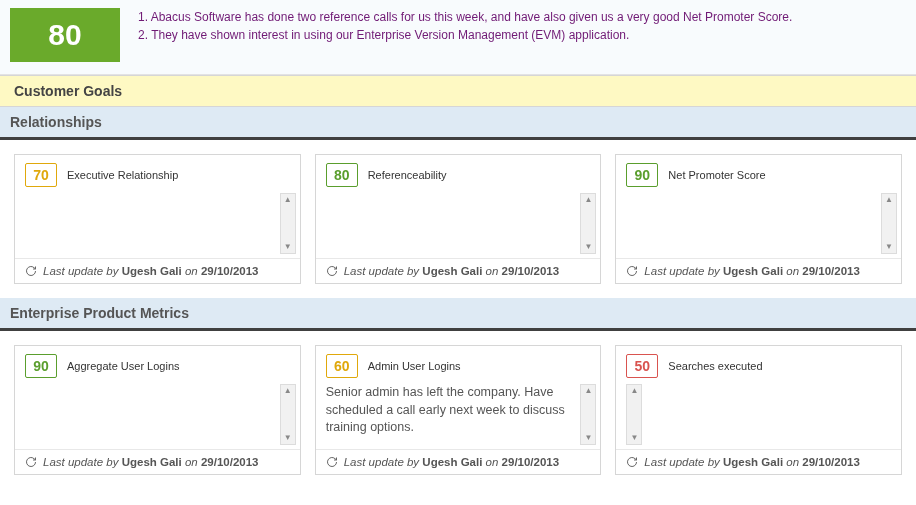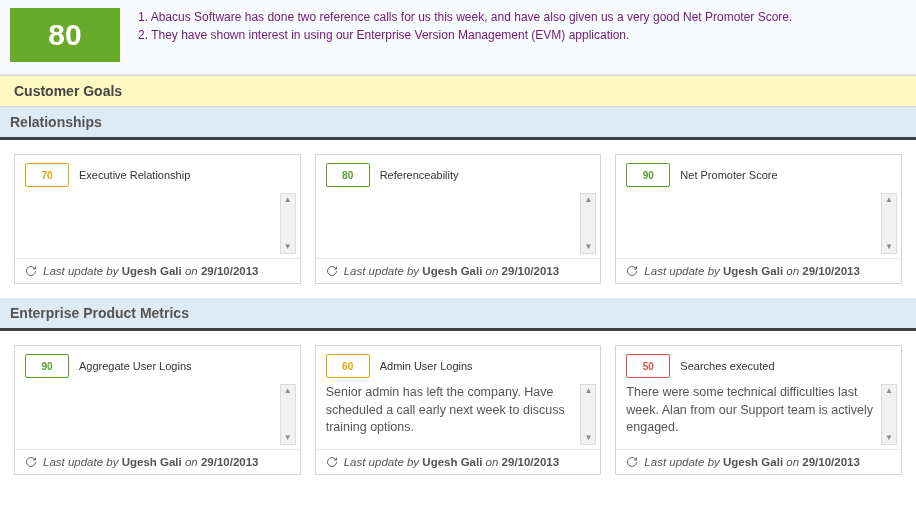--- a/index.html
+++ b/index.html
@@ -67,24 +67,24 @@
     min-height: 130px;
   }
   .card-head {
     display: flex;
     align-items: center;
     padding: 8px 10px 4px 10px;
     gap: 10px;
   }
   .score-box {
     border: 1px solid;
-    width: 44px;
+    width: 32px;
     height: 24px;
     font-weight: bold;
-    font-size: 10px;
+    font-size: 14px;
     display: flex;
     align-items: center;
     justify-content: center;
     border-radius: 2px;
     flex-shrink: 0;
   }
   .score-green { color: #5a9e2d; border-color: #5a9e2d; }
   .score-amber { color: #e0a80b; border-color: #e0a80b; }
   .score-red   { color: #d9534f; border-color: #d9534f; }
   .card-title {
@@ -255,21 +255,20 @@
         </svg>
         <span>Last update by <b>Ugesh Gali</b> on <b>29/10/2013</b></span>
       </div>
     </div>
     <div class="card">
       <div class="card-head">
         <div class="score-box score-red">50</div>
         <div class="card-title">Searches executed</div>
       </div>
       <div class="card-body-wrap">
-        <div class="card-body">There were some technical difficulties last week. Alan from our Support team is actively engaged.</div>
         <div class="scrollbar">
           <span class="scroll-btn">▲</span>
           <span class="scroll-btn">▼</span>
         </div>
       </div>
       <div class="card-foot">
         <svg class="refresh-icon" viewBox="0 0 24 24" fill="none" stroke="#666" stroke-width="2">
           <path d="M21 12a9 9 0 1 1-3-6.7L21 8"></path>
           <path d="M21 3v5h-5"></path>
         </svg>

